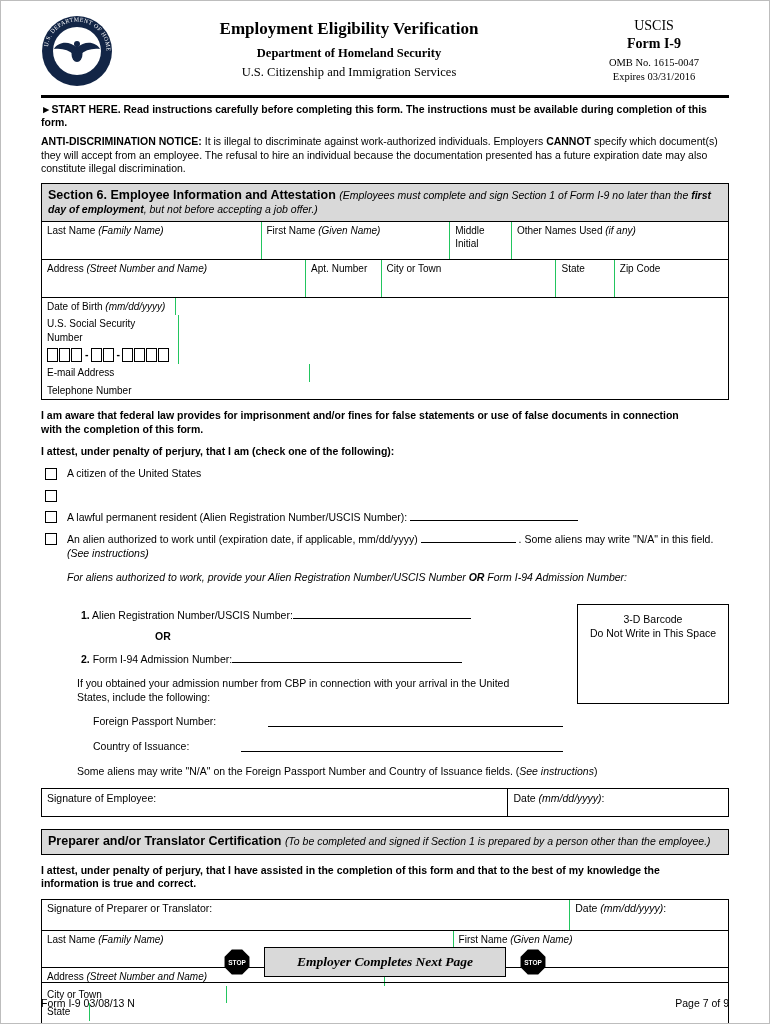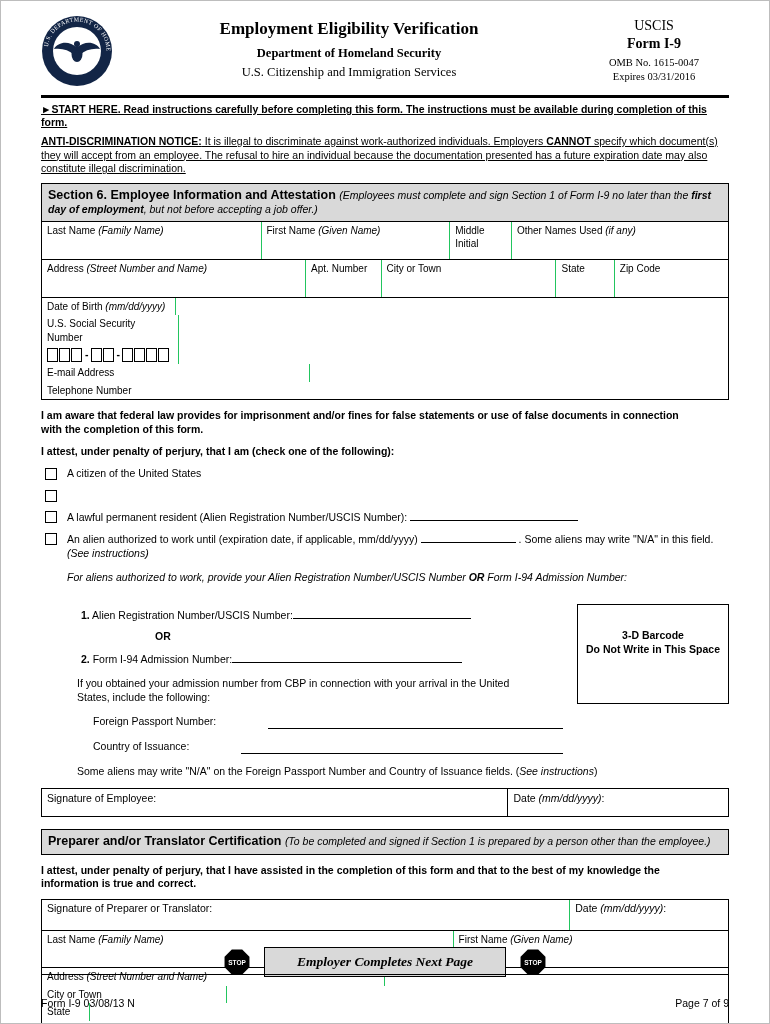--- a/index.html
+++ b/index.html
@@ -19,21 +19,21 @@
   .header-center { flex:1; text-align:center; font-family:"Liberation Serif", serif; padding-top:3px; }
   .h-title { font-size:17px; font-weight:bold; margin-bottom:5px; }
   .h-dept { font-size:12.5px; font-weight:bold; margin-bottom:3px; }
   .h-agency { font-size:12.5px; }
   .header-right { width:150px; flex:none; text-align:center; font-family:"Liberation Serif", serif; padding-top:2px; }
   .hr-uscis { font-size:14px; font-weight:normal; }
   .hr-form { font-size:14px; font-weight:bold; margin-bottom:3px; }
   .hr-omb,.hr-exp { font-size:10.5px; }
   .rule-thick { border-top:3px solid #000; margin-top:4px; }
 
-  .notice { margin-top:5px;text-decoration:underline; }
+  .notice { margin-top:5px; }
 
   
   .sec-bar { margin-top:7px; background:#d9d9d9; border:1.5px solid #000; padding:3px 6px 4px; }
   .sec-title { font-weight:bold; font-size:12.5px; }
   .sec-note { font-style:italic; }
 
   
   .grid { border:1.5px solid #000; border-top:none; }
   .g-row { display:flex; border-bottom:1px solid #000; }
   .g-row:last-child { border-bottom:none;flex-direction:column; }
@@ -53,25 +53,25 @@
   
   .opt { display:flex; align-items:flex-start; margin:8px 0 0 4px; }
   .cb { width:12px; height:12px; border:1px solid #000; flex:none; margin:1px 10px 0 0; background:#fff; }
   .blank { display:inline-block; border-bottom:1px solid #000; height:11px; vertical-align:baseline; }
 
   
   .aliens-intro { font-style:italic; margin:10px 0 16px 26px; }
   .aliens-flex { display:flex; margin-top:2px; }
   .aliens-left { flex:1; }
   .aliens-right { width:160px; flex:none; padding-top:4px; }
-  .barcode-box { width:152px; height:100px; border:1.5px solid #000; margin-left:auto; text-align:center; padding-top:24px; font-weight:bold; }
+  .barcode-box { width:152px; height:100px; border:1.5px solid #000; margin-left:auto; text-align:center; padding-top:8px; font-weight:normal; }
   .num-line { margin:8px 0 0 40px; }
   .or-line { font-weight:bold; margin:7px 0 0 114px; }
   .cbp { margin:11px 0 0 36px; max-width:450px; }
-  .blank-row { display:flex; align-items:flex-end; margin:11px 0 0 52px; max-width:470px;gap:48px; }
+  .blank-row { display:flex; margin:11px 0 0 52px; max-width:470px;gap:48px; }
   .blank-fill { flex:1; border-bottom:1px solid #000; height:12px; margin-left:4px; }
   .na-note { margin:11px 0 0 36px; }
 
   
   .sig-grid { display:flex; border:1.5px solid #000; min-height:29px; margin-top:10px; }
   .sig-cell { border-right:1px solid #000; padding:3px 5px; }
   .sig-cell:last-child { border-right:none; }
   .sc-main { width:68%; } .sc-date { width:32%; }
 
   
@@ -80,21 +80,21 @@
   .c-p1a{width:77%;} .c-p1b{width:23%;}
   .c-p2a{width:60%;} .c-p2b{width:40%;}
   .c-p3a{width:50%;} .c-p3b{width:27%;} .c-p3c{width:7%;} .c-p3d{width:16%;}
 
   
   .banner { position:absolute; left:0; right:0; bottom:46px; display:flex; justify-content:center; align-items:center; gap:14px; }
   .banner-box { border:1.5px solid #000; background:#d9d9d9; padding:5px 32px; font-family:"Liberation Serif", serif; font-weight:bold; font-style:italic; font-size:13.5px; }
   .stop-svg { display:block; }
 
   
-  .page-footer { position:absolute; left:40px; right:40px; bottom:12px; border-top:1px solid #000; padding-top:22px; display:flex; justify-content:space-between; font-size:10.5px; }
+  .page-footer { position:absolute; left:40px; right:40px; bottom:12px; border-top:1px solid #000; padding-top:14px; display:flex; justify-content:space-between; font-size:10.5px; }
 </style>
 </head>
 <body>
 
 <div class="page">
 
   <div class="header">
     <div class="seal-wrap">
       <svg class="seal" width="72" height="72" viewBox="0 0 72 72">
         <circle cx="36" cy="36" r="35" fill="#122546"></circle>

